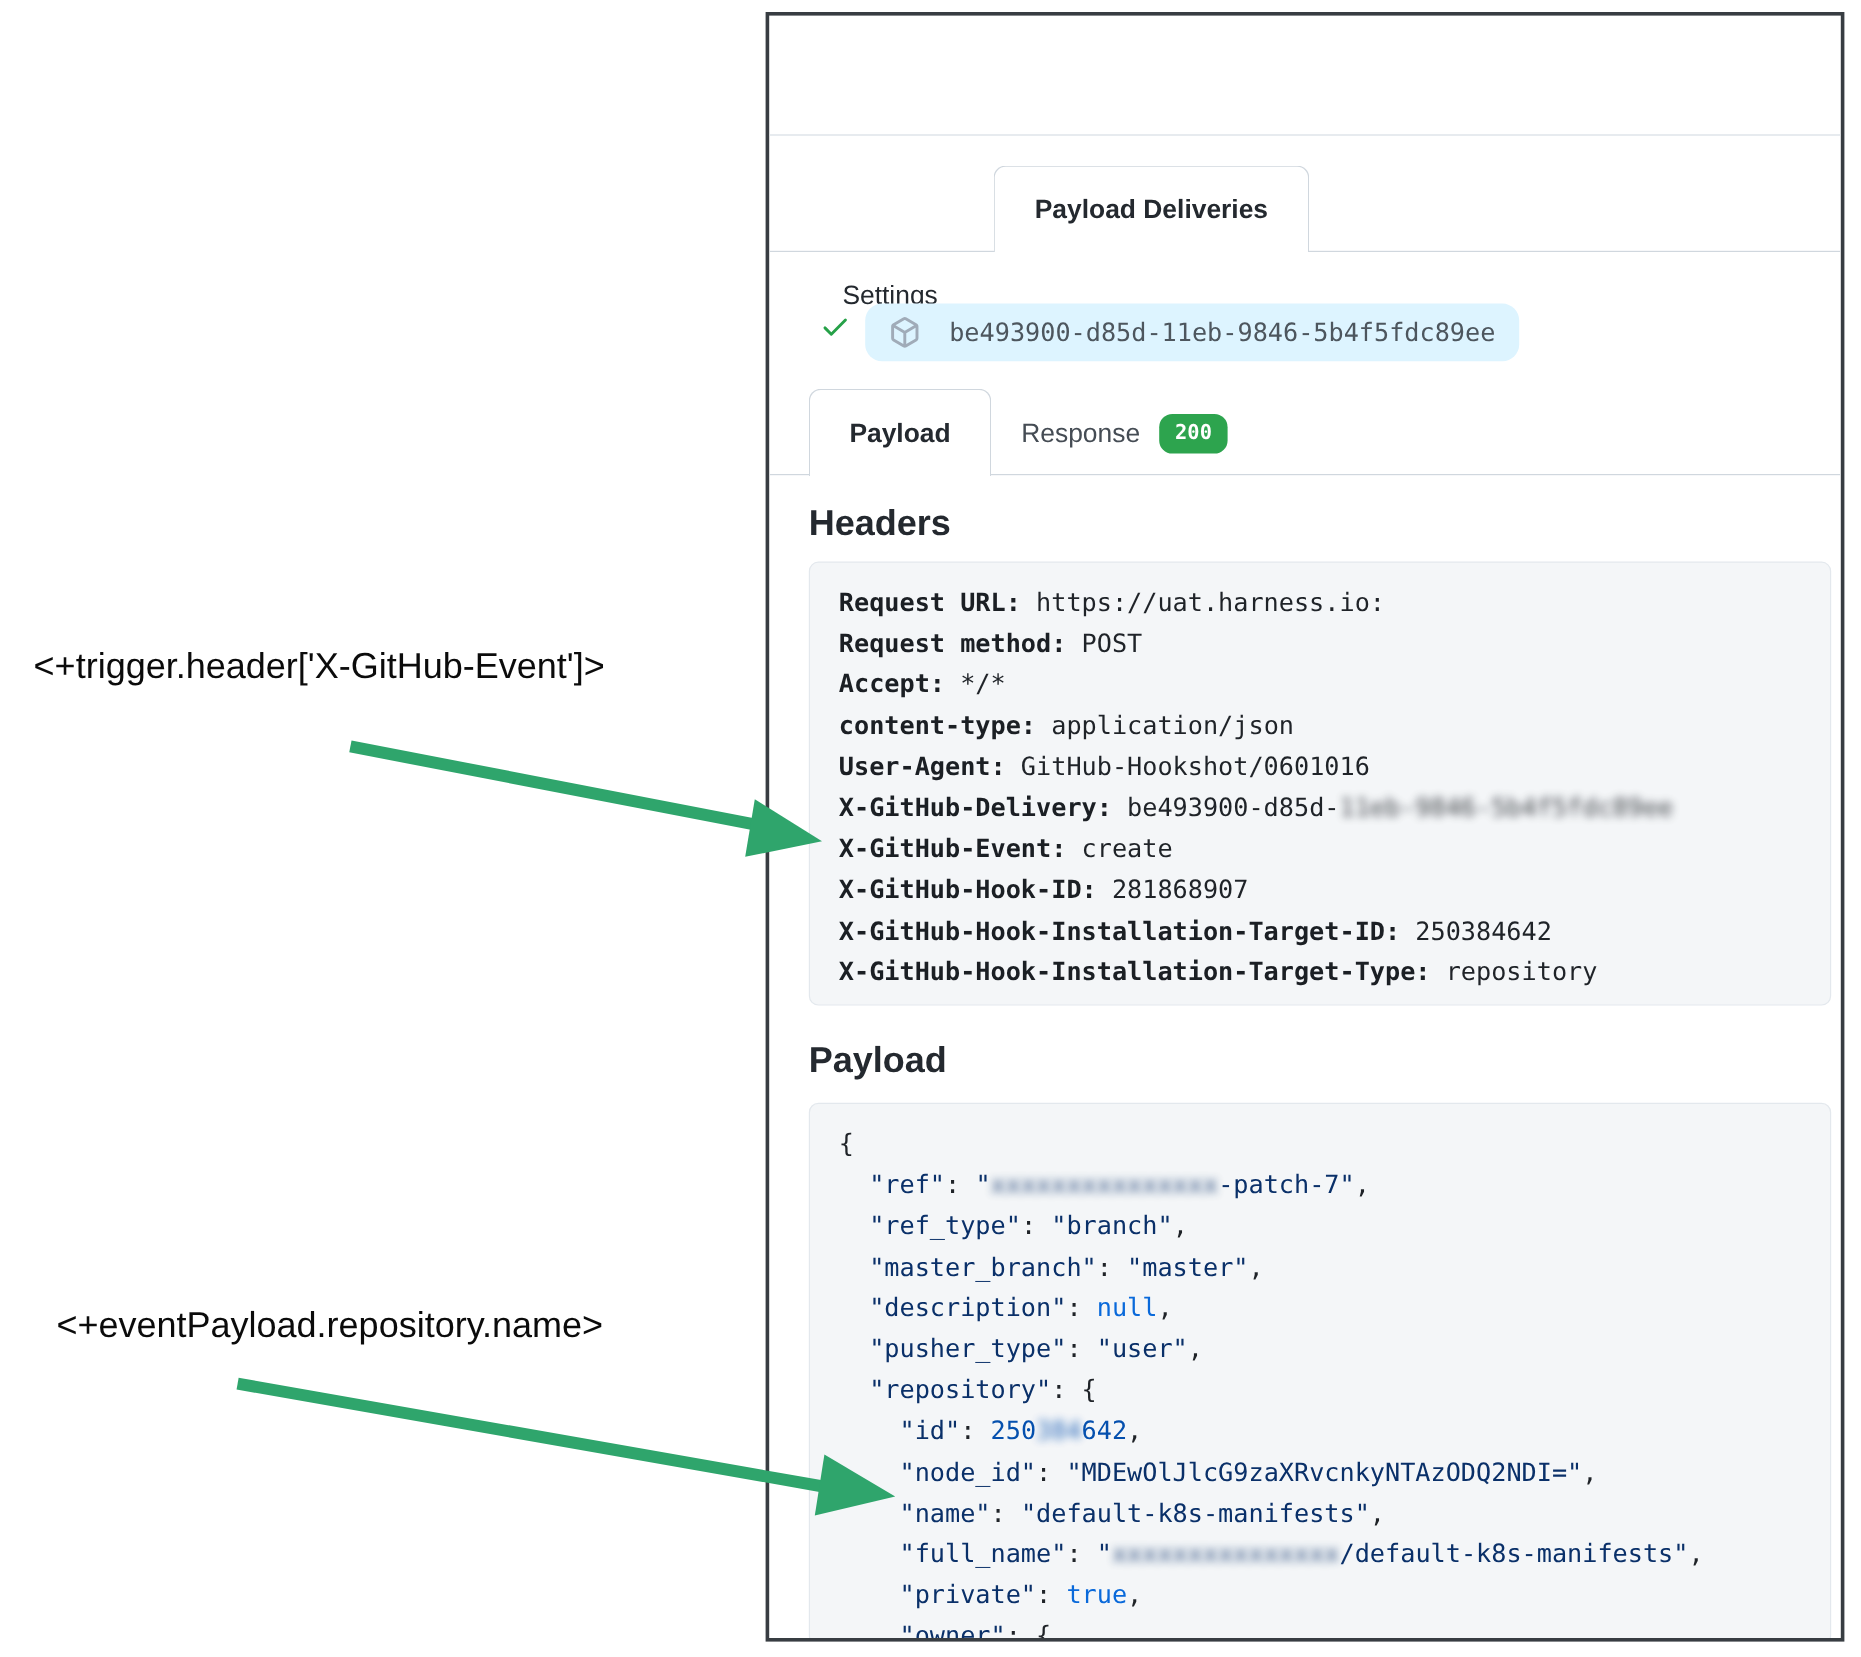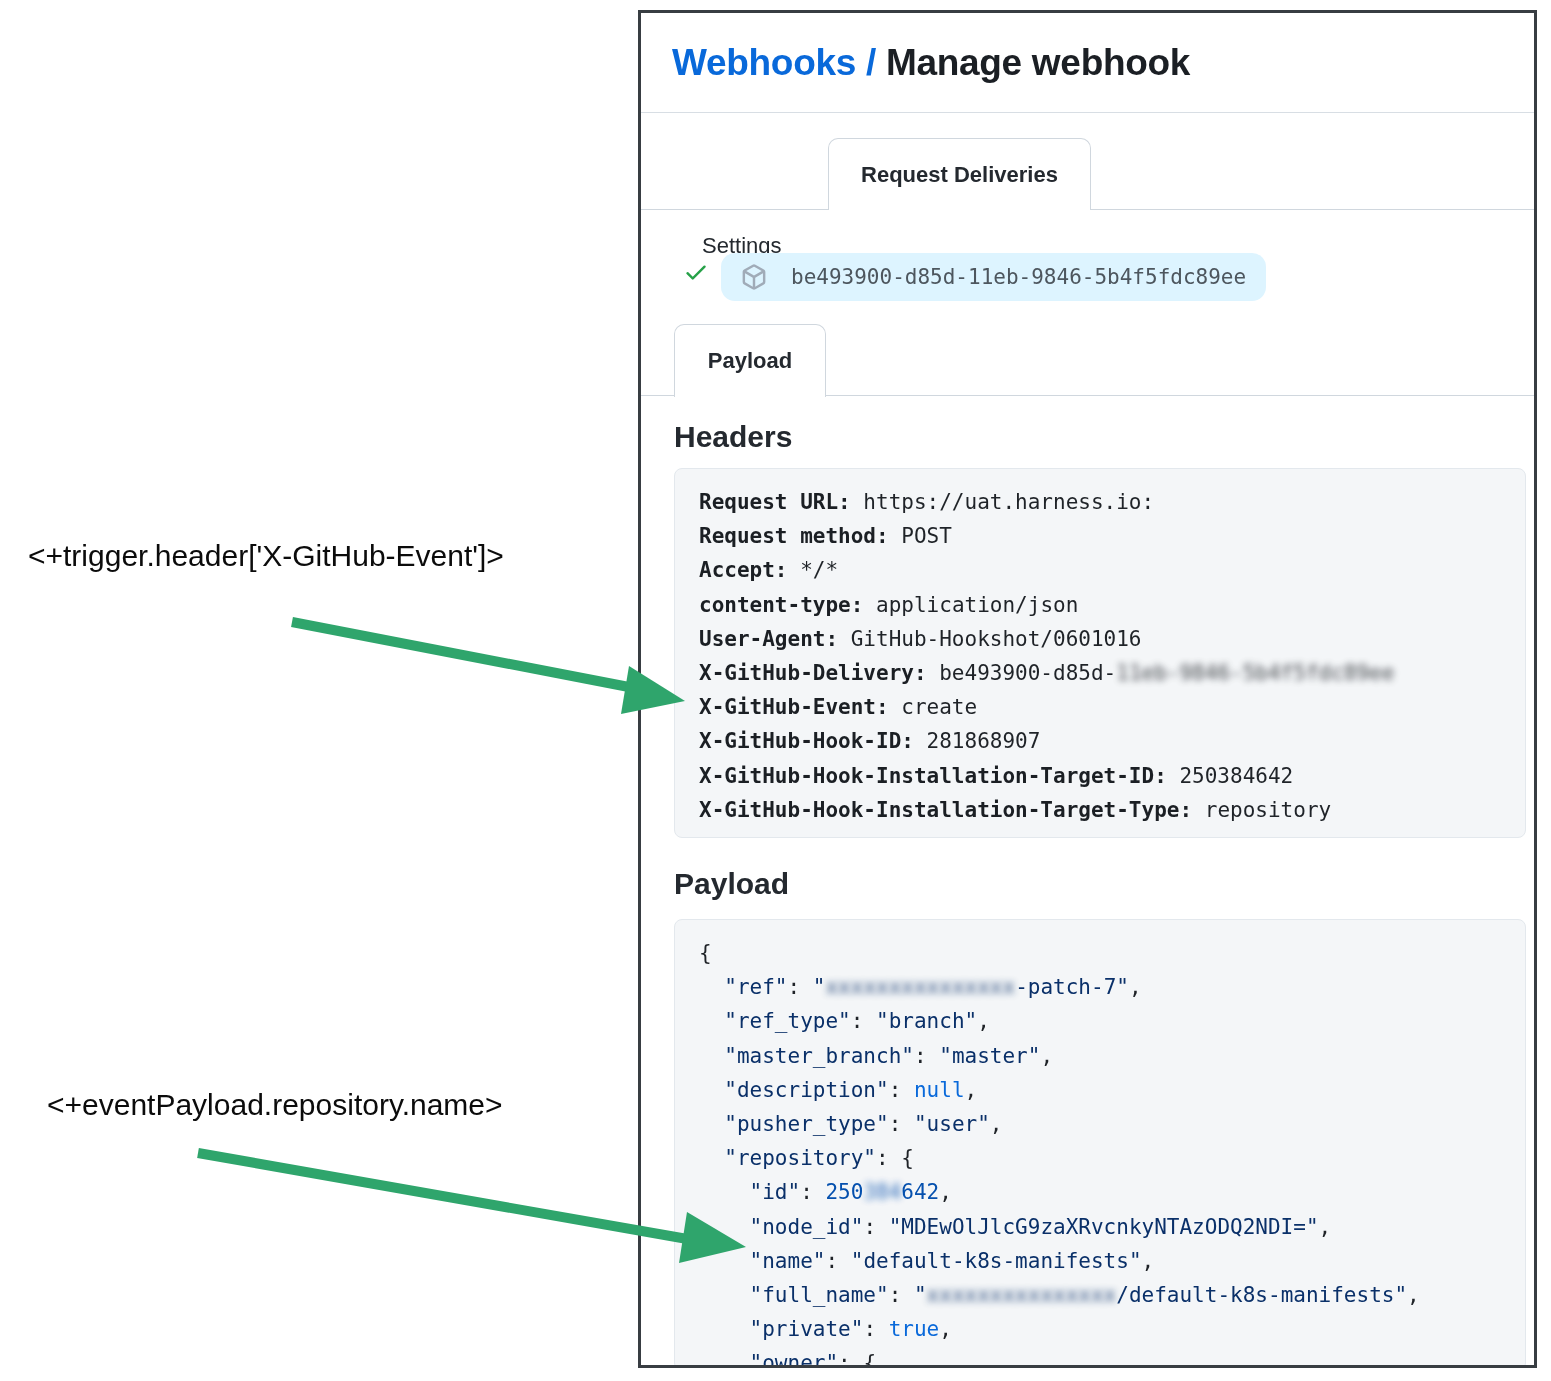--- a/index.html
+++ b/index.html
@@ -85,47 +85,48 @@
   .tk-c{color:var(--const);}
   .tk-n{color:var(--num);}
 </style>
 </head>
 <body>
 
 <div class="annotation ann1">&lt;+trigger.header['X-GitHub-Event']&gt;</div>
 <div class="annotation ann2">&lt;+eventPayload.repository.name&gt;</div>
 
 <div class="panel">
-  <div class="panel-title">
-    <span class="crumb-link">Webhooks /</span><span class="crumb-current"> Manage webhook</span>
-  </div>
   <div class="divider div-title"></div>
 
   <div class="tabline tabline1"></div>
   <div class="tab-plain tab-settings">Settings</div>
-  <div class="tab-selected tab-recent">Request Deliveries</div>
+  <div class="tab-selected tab-recent">Payload Deliveries</div>
 
   <div class="delivery-row">
     <span class="check-wrap">
       <svg width="26" height="26" viewBox="0 0 16 16">
         <path fill="var(--check)" d="M13.78 4.22a.75.75 0 0 1 0 1.06l-7.25 7.25a.75.75 0 0 1-1.06 0L2.22 9.28a.751.751 0 0 1 .018-1.042.751.751 0 0 1 1.042-.018L6 10.94l6.72-6.72a.75.75 0 0 1 1.06 0Z"></path>
       </svg>
     </span>
     <div class="delivery-pill">
       <span class="cube-wrap">
         <svg width="26" height="26" viewBox="0 0 16 16">
           <path fill="#a0abb8" d="m8.878.392 5.25 3.045c.54.314.872.89.872 1.514v6.098a1.75 1.75 0 0 1-.872 1.514l-5.25 3.045a1.75 1.75 0 0 1-1.756 0l-5.25-3.045A1.75 1.75 0 0 1 1 11.049V4.951c0-.624.332-1.2.872-1.514L7.122.392a1.75 1.75 0 0 1 1.756 0ZM7.875 1.69l-4.63 2.685L8 7.133l4.755-2.758-4.63-2.685a.248.248 0 0 0-.25 0ZM2.5 5.677v5.372c0 .09.047.171.125.216l4.625 2.683V8.432Zm6.25 8.271 4.625-2.683a.25.25 0 0 0 .125-.216V5.677L8.75 8.432Z"></path>
         </svg>
       </span>
       <span class="delivery-guid">be493900-d85d-11eb-9846-5b4f5fdc89ee</span>
     </div>
   </div>
 
   <div class="tabline tabline2"></div>
   <div class="tab-selected tab-request">Payload</div>
+  <div class="tab-response">
+    <span>Response</span>
+    <span class="status-badge">200</span>
+  </div>
 
   <div class="section-title headers-title">Headers</div>
   <div class="codeblock headers-block">
     <pre id="headers-pre"><div><span class="hdr-label">Request URL:</span> https://uat.harness.io:</div><div><span class="hdr-label">Request method:</span> POST</div><div><span class="hdr-label">Accept:</span> */*</div><div><span class="hdr-label">content-type:</span> application/json</div><div><span class="hdr-label">User-Agent:</span> GitHub-Hookshot/0601016</div><div><span class="hdr-label">X-GitHub-Delivery:</span> be493900-d85d-<span class="blur">11eb-9846-5b4f5fdc89ee</span></div><div><span class="hdr-label">X-GitHub-Event:</span> create</div><div><span class="hdr-label">X-GitHub-Hook-ID:</span> 281868907</div><div><span class="hdr-label">X-GitHub-Hook-Installation-Target-ID:</span> 250384642</div><div><span class="hdr-label">X-GitHub-Hook-Installation-Target-Type:</span> repository</div></pre>
   </div>
 
   <div class="section-title payload-title">Payload</div>
   <div class="codeblock payload-block">
     <pre id="payload-pre"><div><span class="tk-p">{</span></div><div><span>  </span><span class="tk-s">"ref"</span><span class="tk-p">: </span><span class="tk-s">"</span><span class="tk-s blur">xxxxxxxxxxxxxxx</span><span class="tk-s">-patch-7"</span><span class="tk-p">,</span></div><div><span>  </span><span class="tk-s">"ref_type"</span><span class="tk-p">: </span><span class="tk-s">"branch"</span><span class="tk-p">,</span></div><div><span>  </span><span class="tk-s">"master_branch"</span><span class="tk-p">: </span><span class="tk-s">"master"</span><span class="tk-p">,</span></div><div><span>  </span><span class="tk-s">"description"</span><span class="tk-p">: </span><span class="tk-c">null</span><span class="tk-p">,</span></div><div><span>  </span><span class="tk-s">"pusher_type"</span><span class="tk-p">: </span><span class="tk-s">"user"</span><span class="tk-p">,</span></div><div><span>  </span><span class="tk-s">"repository"</span><span class="tk-p">: </span><span class="tk-p">{</span></div><div><span>    </span><span class="tk-s">"id"</span><span class="tk-p">: </span><span class="tk-n">250</span><span class="tk-n blur">384</span><span class="tk-n">642</span><span class="tk-p">,</span></div><div><span>    </span><span class="tk-s">"node_id"</span><span class="tk-p">: </span><span class="tk-s">"MDEwOlJlcG9zaXRvcnkyNTAzODQ2NDI="</span><span class="tk-p">,</span></div><div><span>    </span><span class="tk-s">"name"</span><span class="tk-p">: </span><span class="tk-s">"default-k8s-manifests"</span><span class="tk-p">,</span></div><div><span>    </span><span class="tk-s">"full_name"</span><span class="tk-p">: </span><span class="tk-s">"</span><span class="tk-s blur">xxxxxxxxxxxxxxx</span><span class="tk-s">/default-k8s-manifests"</span><span class="tk-p">,</span></div><div><span>    </span><span class="tk-s">"private"</span><span class="tk-p">: </span><span class="tk-c">true</span><span class="tk-p">,</span></div><div><span>    </span><span class="tk-s">"owner"</span><span class="tk-p">: </span><span class="tk-p">{</span></div></pre>
   </div>

